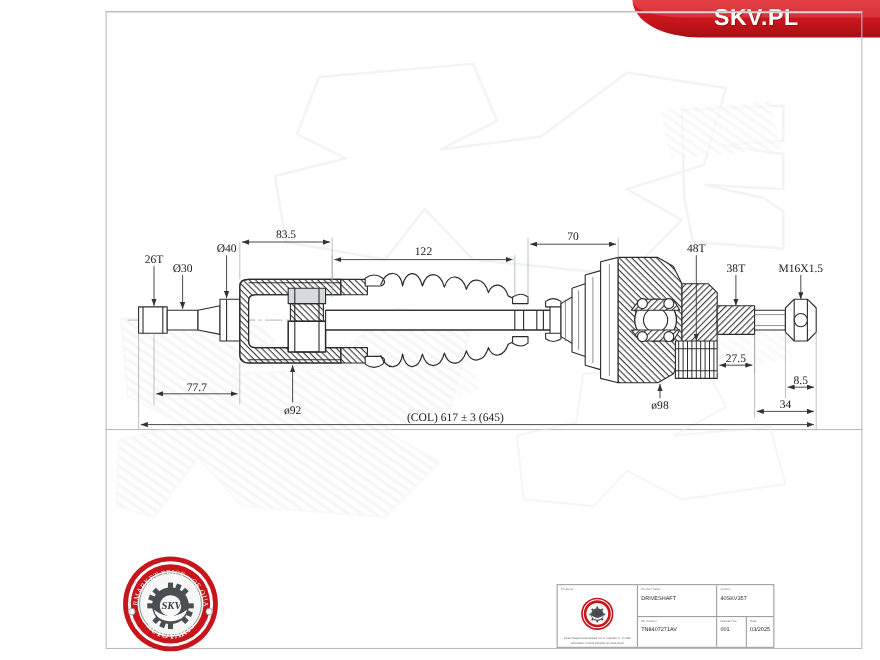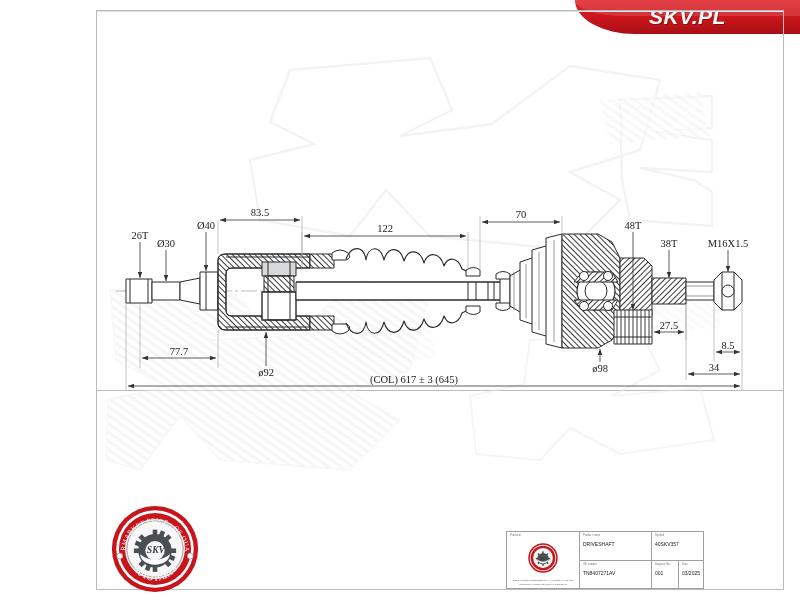--- a/index.html
+++ b/index.html
@@ -32,21 +32,21 @@
     overflow:hidden;
   }
   #logo-banner .sheen{
     position:absolute;left:0;top:0;width:100%;height:46%;
     background:rgba(255,255,255,.13);
     border-bottom-left-radius:60px 20px;
     pointer-events:none;
   }
   #logo-text{
     position:relative;
-    color:#fff;font-weight:bold;font-style:italic;font-size:21px;
+    color:#fff;font-weight:bold;font-size:21px;
     letter-spacing:.5px;
     font-family:"Liberation Sans",sans-serif;
     text-shadow:1px 1px 0 rgba(0,0,0,.25);
   }
 
   
   #watermark{
     position:absolute;left:100px;top:40px;width:620px;height:500px;
     pointer-events:none;opacity:.5;
   }

